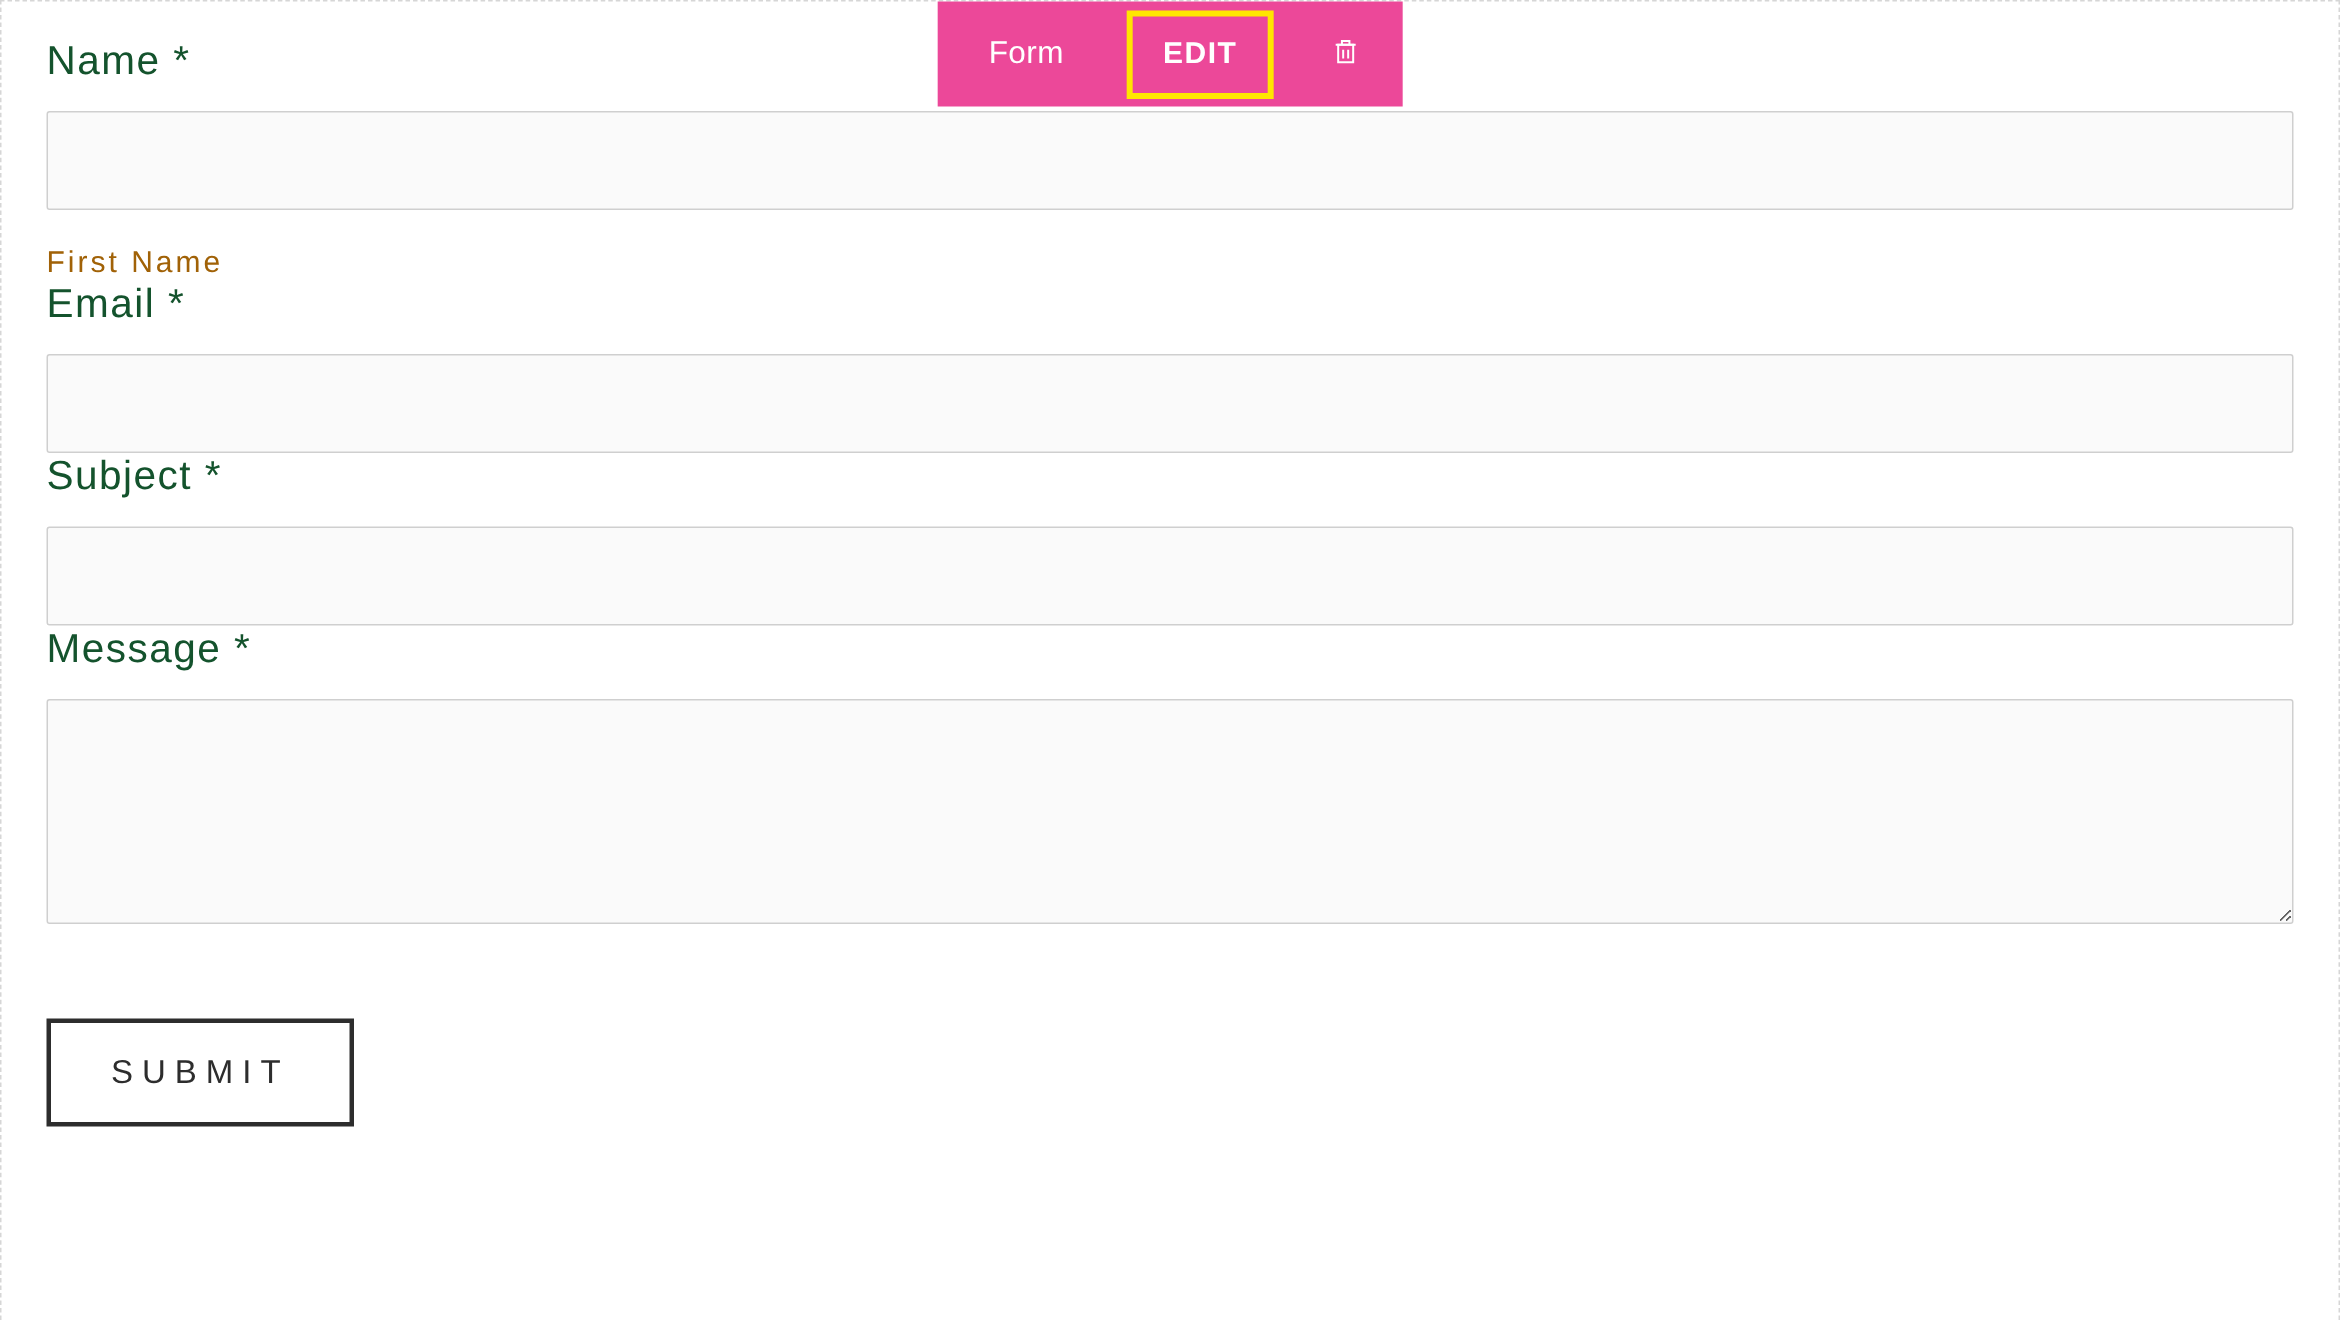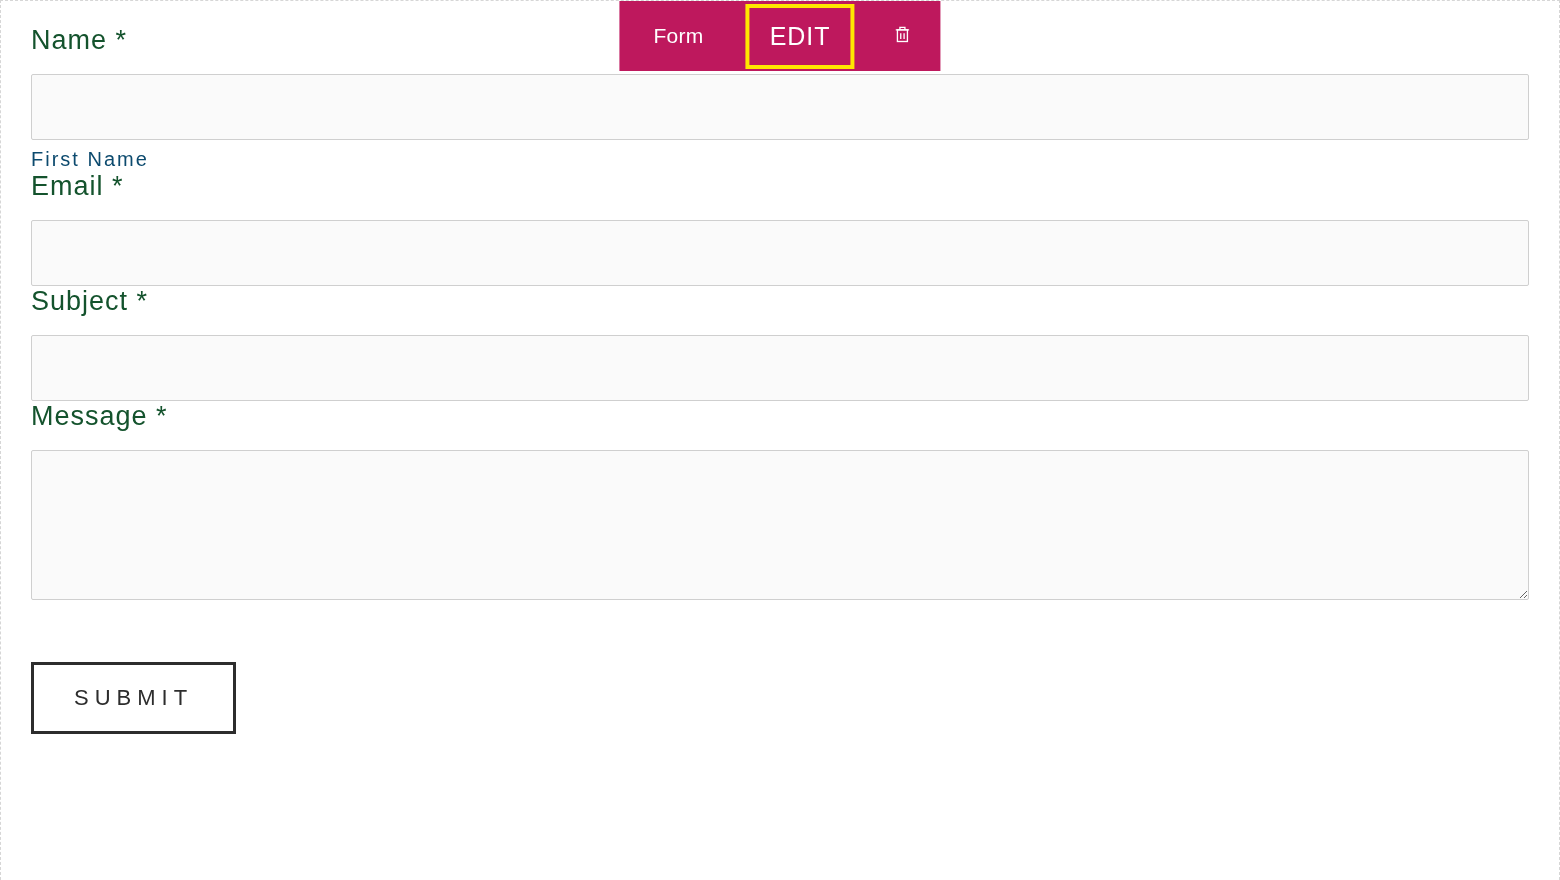--- a/index.html
+++ b/index.html
@@ -11,38 +11,38 @@
       border: 1px dashed #d6d6d6;
       border-bottom: none;
       background: #ffffff;
     }
     .toolbar {
       position: absolute;
       left: 50%;
       top: 0;
       transform: translateX(-50%);
       height: 70px;
-      background: #be185d;
+      background: #ec4899;
       display: flex;
       align-items: center;
       gap: 0;
       padding: 0 28px 0 34px;
       z-index: 10;
     }
     .toolbar .module-label {
       color: #ffffff;
       font-size: 21px;
       letter-spacing: .3px;
       margin-right: 42px;
     }
     .toolbar .edit-btn {
       border: 4px solid #ffe600;
       color: #ffffff;
-      font-size: 25px;
-      font-weight: 400;
+      font-size: 20px;
+      font-weight: 700;
       letter-spacing: 1px;
       padding: 14px 20px;
       background: transparent;
       cursor: pointer;
     }
     .toolbar .trash {
       margin-left: 38px;
       display: inline-flex;
       cursor: pointer;
     }
@@ -68,24 +68,24 @@
     .text-input {
       height: 66px;
       width: 100%;
       border: 1px solid #cfcfcf;
       border-radius: 2px;
       background: #fafafa;
       font-size: 20px;
       padding: 0 14px;
     }
     .sublabel {
-      color: #0c4a6e;
+      color: #a16207;
       font-size: 20px;
       letter-spacing: 2px;
-      margin-top: 8px;
+      margin-top: 24px;
     }
     .section { }
     .textarea {
       width: 100%;
       height: 150px;
       border: 1px solid #cfcfcf;
       border-radius: 2px;
       background: #fafafa;
       resize: both;
       font-size: 20px;

